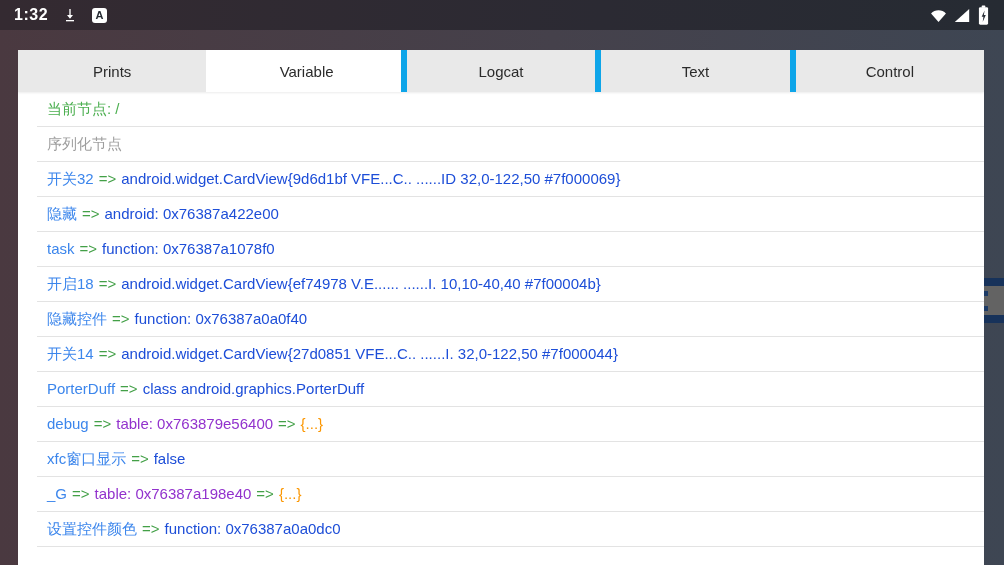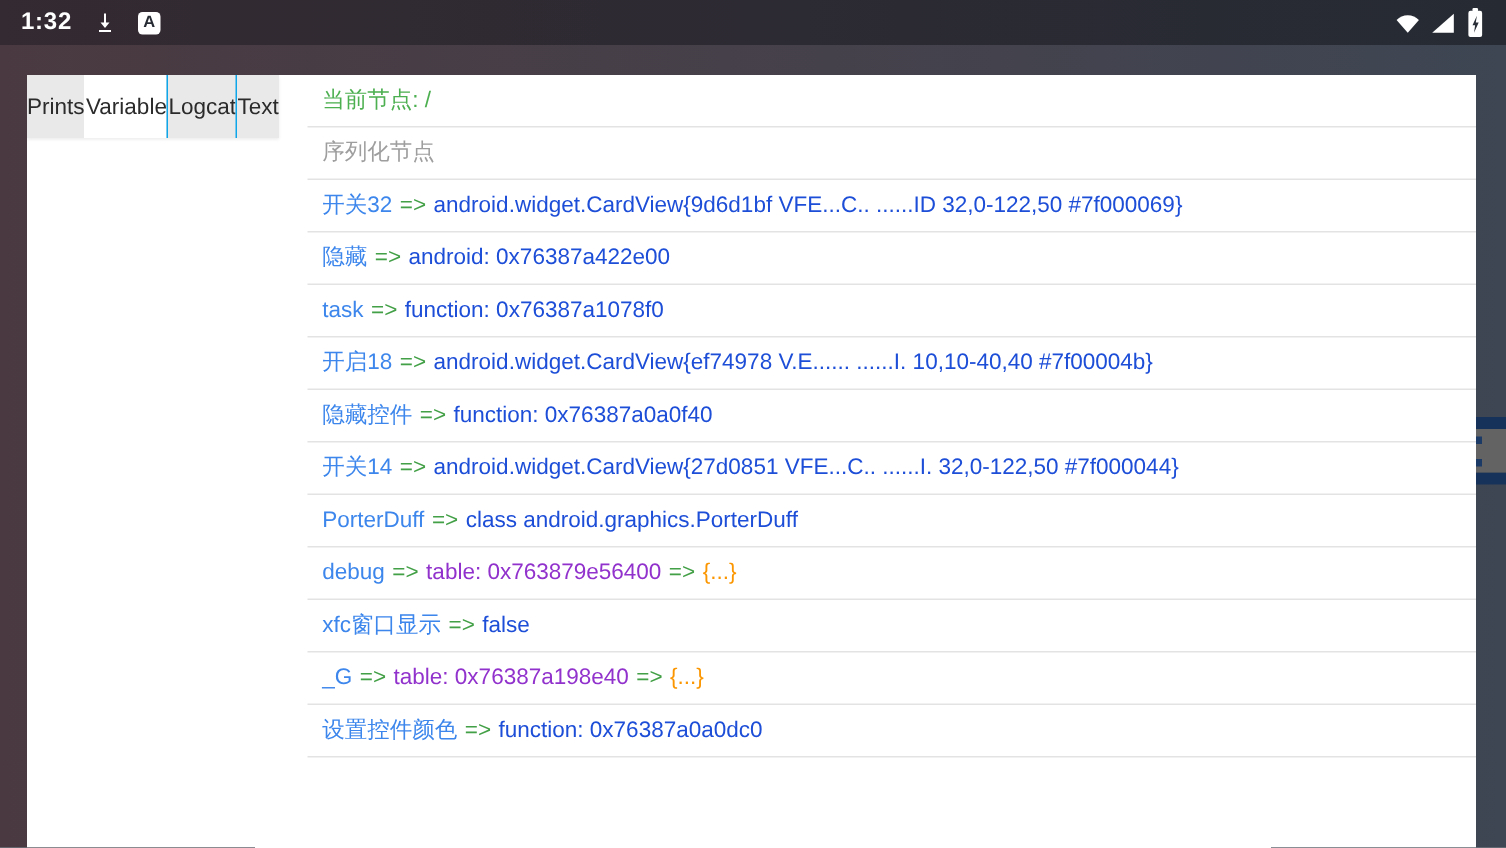--- a/index.html
+++ b/index.html
@@ -29,35 +29,35 @@
     width: 15px; height: 15px; background: #fff; border-radius: 3px;
     color: #262b33; font-size: 11px; font-weight: bold;
     display: inline-flex; align-items: center; justify-content: center;
     line-height: 1;
   }
   .sb-right { margin-left: auto; display: flex; align-items: center; gap: 7px; }
   
   .card {
     position: absolute; left: 18px; right: 20px; top: 50px; bottom: 0;
     background: #ffffff;
-    display: flex; flex-direction: row;
+    display: flex; flex-direction: column;
     overflow: hidden;
   }
   
   .tabbar {
     display: flex; height: 42px; flex: 0 0 42px;
     background: #e9e9e9;
     box-shadow: 0 1px 2px rgba(0,0,0,0.08);
     position: relative; z-index: 2;
   }
   .tab {
     flex: 1 1 0;
     display: flex; align-items: center; justify-content: center;
     font-size: 15px; color: #2b2b2b;
-    border-left: 1px solid #0ea5e9;
+    border-left: 6px solid #0ea5e9;
     cursor: pointer;
     background: #e9e9e9;
   }
   .tab:first-child { border-left: none; }
   .tab.active { background: #ffffff; border-left-color: transparent; }
   
   .list { flex: 1 1 auto; overflow: hidden; padding-left: 19px; }
   .row {
     height: 35px; line-height: 34px;
     padding: 0 10px;
@@ -129,20 +129,21 @@
     <div class="ff-body"></div>
     <div class="ff-bar"></div>
   </div>
 
   <div class="card">
     <div class="tabbar">
         <div class="tab">Prints</div>
         <div class="tab active">Variable</div>
         <div class="tab">Logcat</div>
         <div class="tab">Text</div>
+        <div class="tab">Control</div>
       </div>
     <div class="list">
         <div class="row"><span class="seg seg-green">当前节点: /</span></div>
         <div class="row"><span class="seg seg-muted">序列化节点</span></div>
         <div class="row"><span class="seg seg-name">开关32</span><span class="seg seg-arrow">=&gt;</span><span class="seg seg-value">android.widget.CardView{9d6d1bf VFE...C.. ......ID 32,0-122,50 #7f000069}</span></div>
         <div class="row"><span class="seg seg-name">隐藏</span><span class="seg seg-arrow">=&gt;</span><span class="seg seg-value">android: 0x76387a422e00</span></div>
         <div class="row"><span class="seg seg-name">task</span><span class="seg seg-arrow">=&gt;</span><span class="seg seg-value">function: 0x76387a1078f0</span></div>
         <div class="row"><span class="seg seg-name">开启18</span><span class="seg seg-arrow">=&gt;</span><span class="seg seg-value">android.widget.CardView{ef74978 V.E...... ......I. 10,10-40,40 #7f00004b}</span></div>
         <div class="row"><span class="seg seg-name">隐藏控件</span><span class="seg seg-arrow">=&gt;</span><span class="seg seg-value">function: 0x76387a0a0f40</span></div>
         <div class="row"><span class="seg seg-name">开关14</span><span class="seg seg-arrow">=&gt;</span><span class="seg seg-value">android.widget.CardView{27d0851 VFE...C.. ......I. 32,0-122,50 #7f000044}</span></div>

